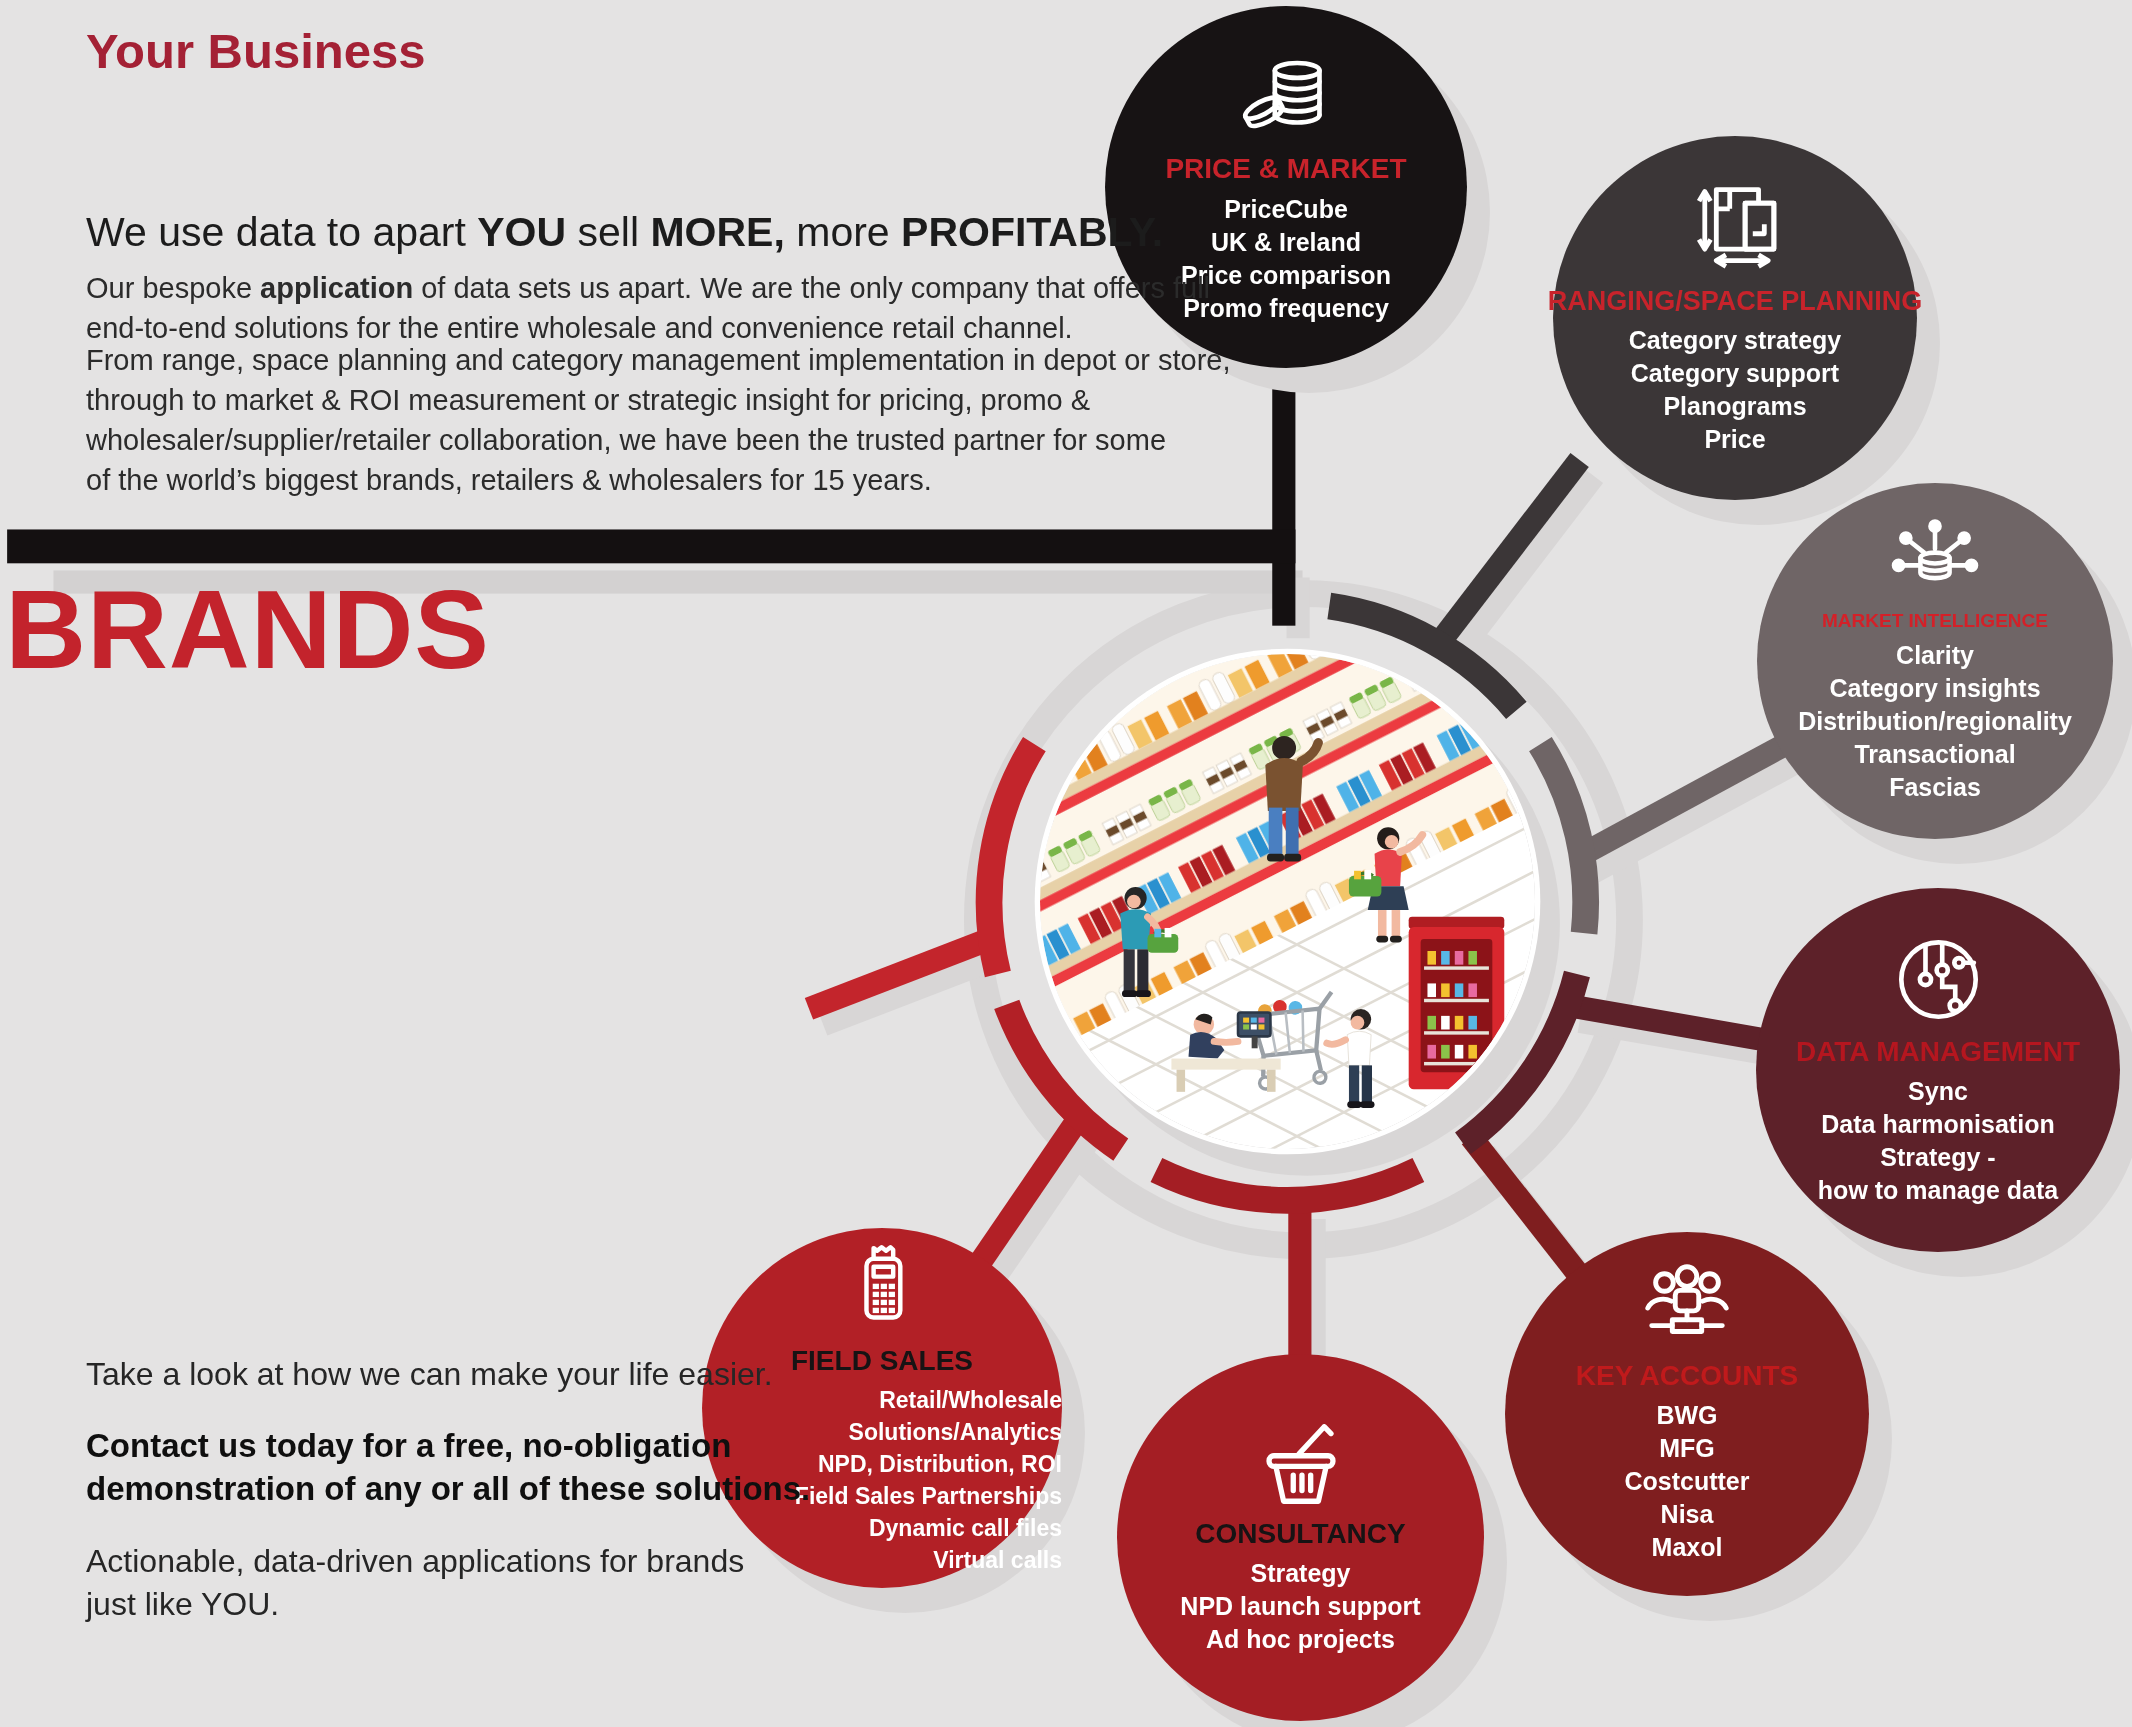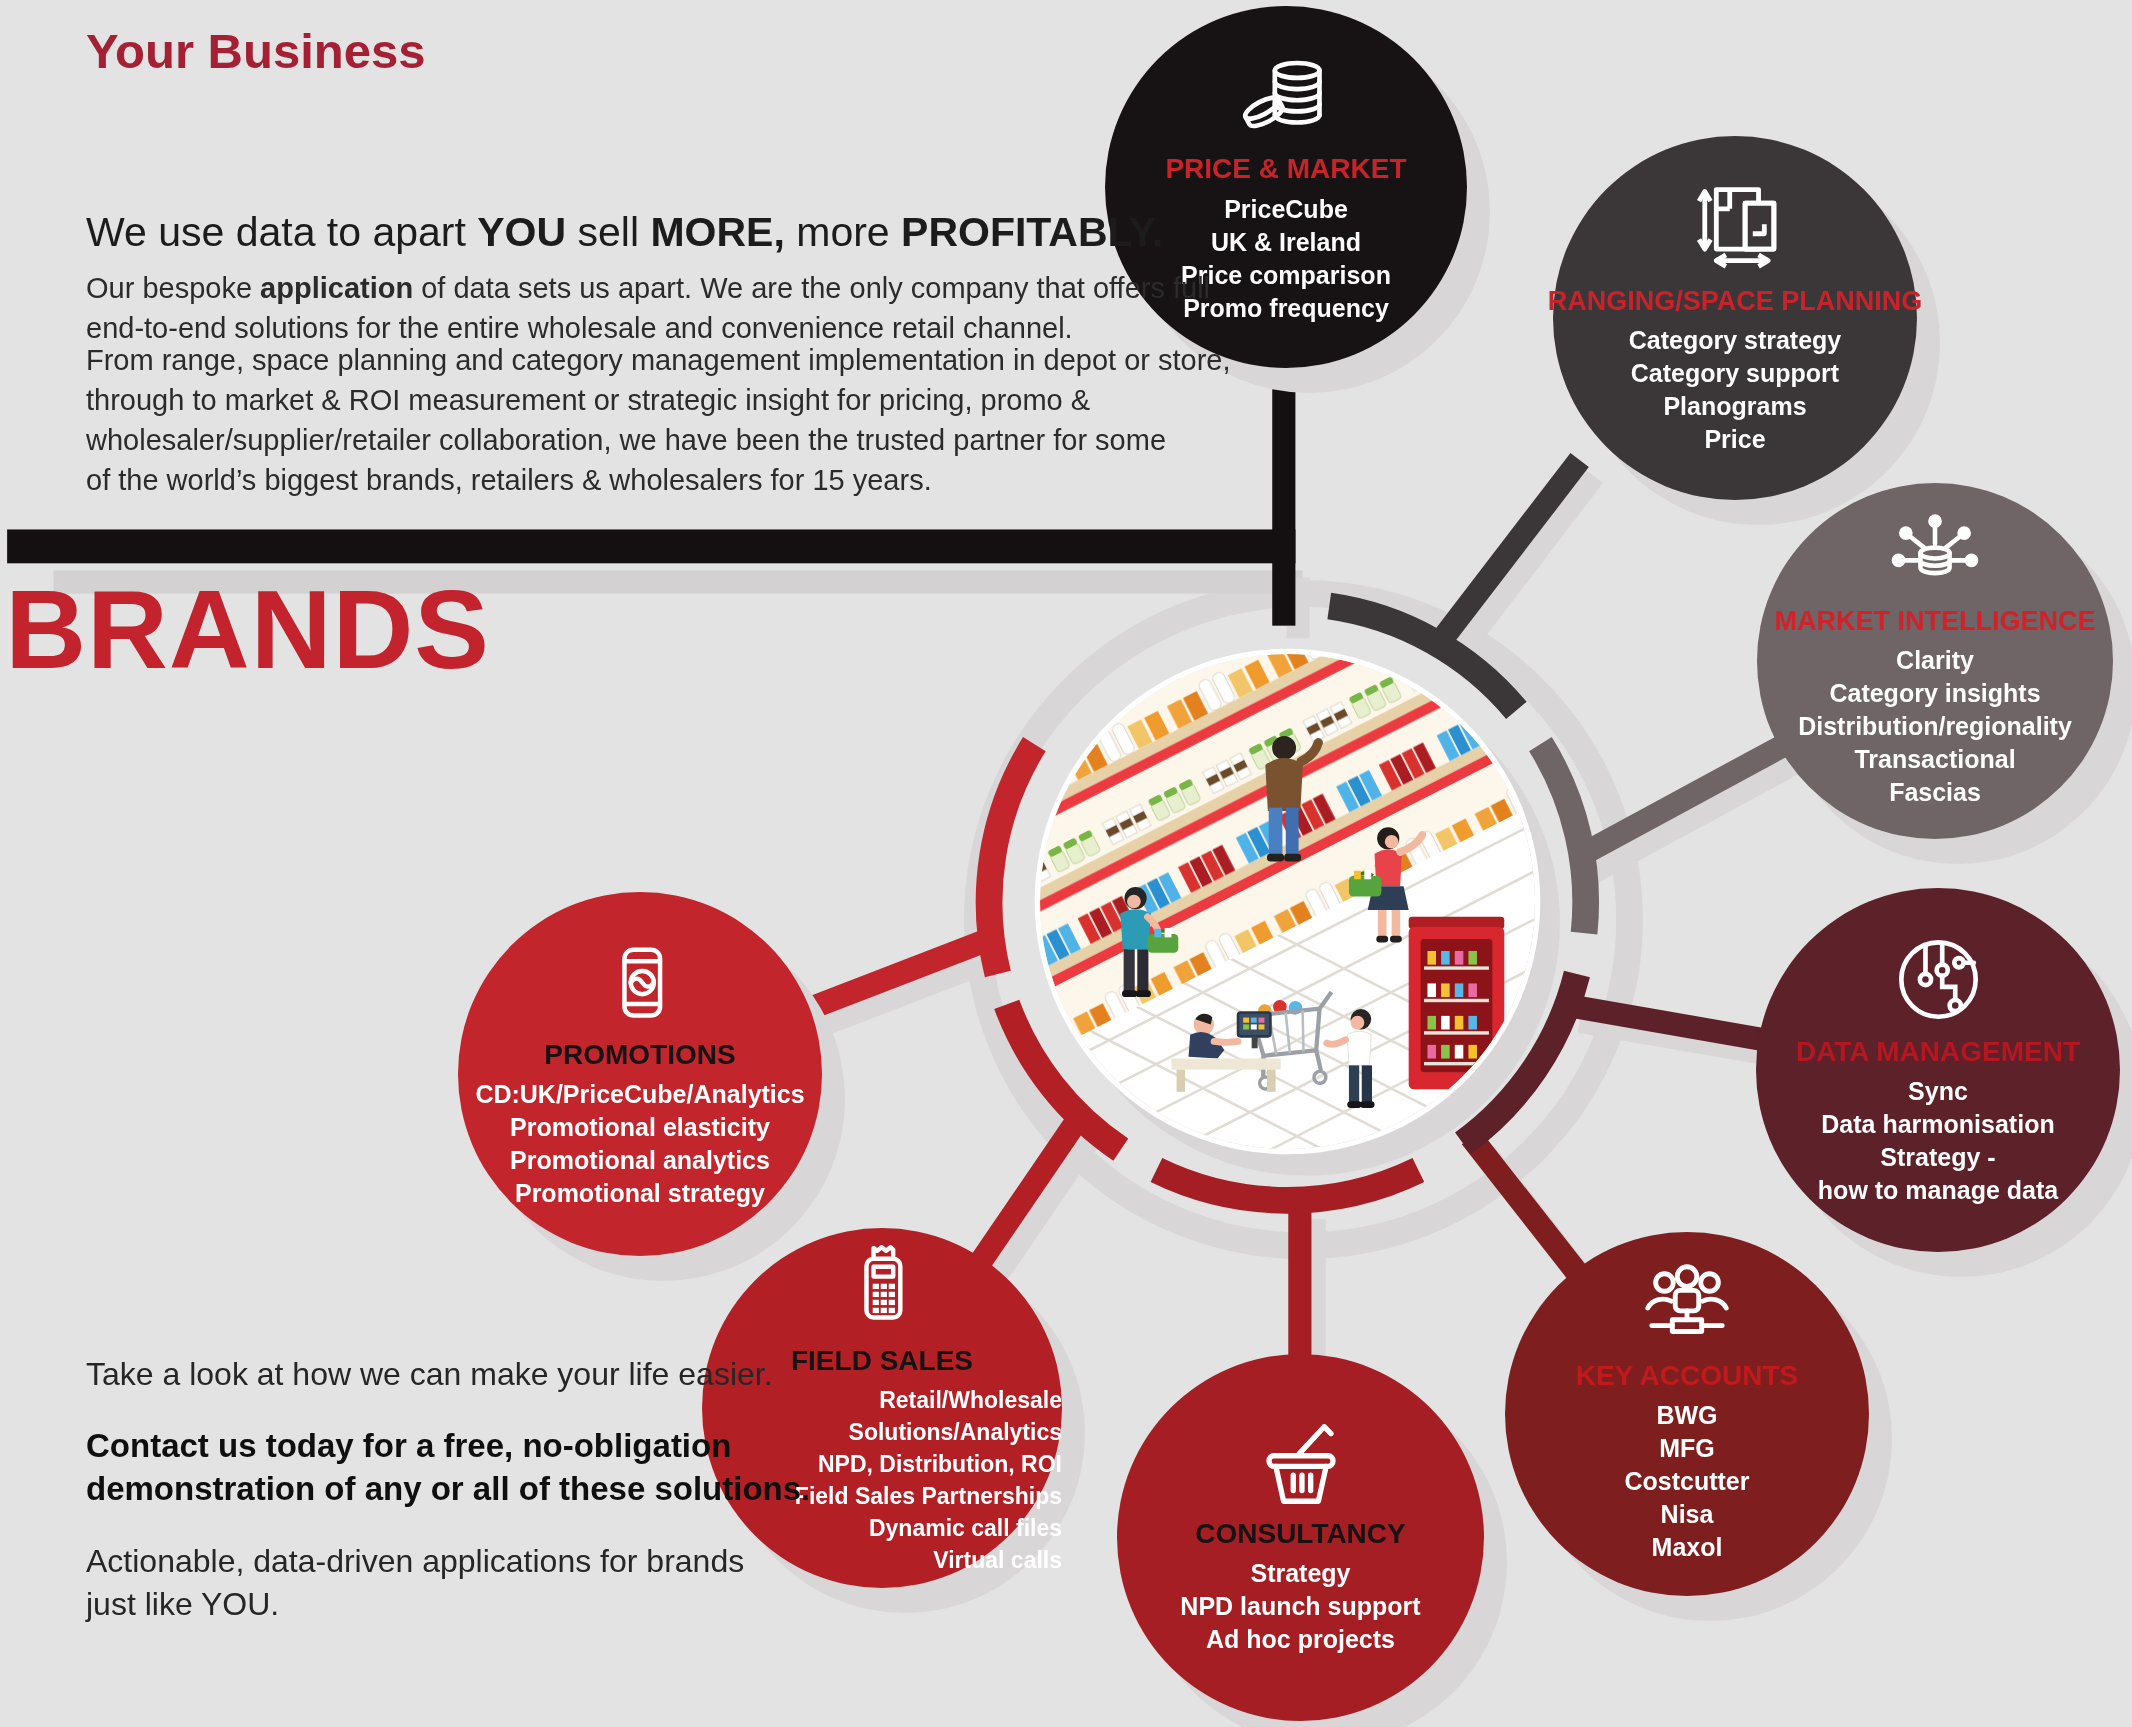--- a/index.html
+++ b/index.html
@@ -148,21 +148,21 @@
         <circle cx="50" cy="9" r="5" fill="#fff"></circle>
           <circle cx="18" cy="22" r="5" fill="#fff"></circle>
         <circle cx="82" cy="22" r="5" fill="#fff"></circle>
           <circle cx="10" cy="52" r="5" fill="#fff"></circle>
         <circle cx="90" cy="52" r="5" fill="#fff"></circle>
         <path d="M50,15 V34 M23,26 L38,38 M77,26 L62,38 M16,52 H32 M84,52 H68"></path>
         <ellipse cx="50" cy="44" rx="16" ry="6"></ellipse>
         <path d="M34,44 v16 a16,6 0 0 0 32,0 v-16 M34,52 a16,6 0 0 0 32,0"></path>
       </svg>
     </span>
-    <div class="title" style="font-size: 27px; color: rgb(212, 32, 40);">MARKET INTELLIGENCE</div>
+    <div class="title" style="font-size: 19px; color: rgb(212, 32, 40);">MARKET INTELLIGENCE</div>
     <div class="lines">Clarity
 Category insights
 Distribution/regionality
 Transactional
 Fascias</div>
   </div>
 
   <div class="bubble" style="left: 1756px; top: 888px; width: 364px; height: 364px; background: rgb(93, 33, 41);">
     <span class="icon">
       <svg width="93" height="93" viewBox="0 0 100 100" stroke="#fff" stroke-width="5" fill="none" stroke-linecap="round">
@@ -243,35 +243,20 @@
       </svg>
     </span>
     <div class="title" style="color: rgb(23, 19, 20); margin-top: 6px;">FIELD SALES</div>
     <div class="lines">Retail/Wholesale Solutions/Analytics
 NPD, Distribution, ROI
 Field Sales Partnerships
 Dynamic call files
 Virtual calls</div>
   </div>
 
-  <div class="bubble" style="left: 458px; top: 892px; width: 364px; height: 364px; background: rgb(195, 37, 44);">
-    <span class="icon">
-      <svg width="89" height="91" viewBox="0 0 100 100" stroke="#fff" stroke-width="5" fill="none" stroke-linecap="round">
-        <rect x="32" y="12" width="40" height="74" rx="10"></rect>
-        <path d="M32,25 h40 M32,73 h40"></path>
-        <circle cx="52" cy="49" r="13"></circle>
-        <path d="M39,49 q7,-9 13,0 t13,0"></path>
-      </svg>
-    </span>
-    <div class="title" style="color: rgb(23, 19, 20);">PROMOTIONS</div>
-    <div class="lines">CD:UK/PriceCube/Analytics
-Promotional elasticity
-Promotional analytics
-Promotional strategy</div>
-  </div>
 
   <div class="center-photo">
     <svg viewBox="0 0 580 580">
       <defs>
         <clipPath id="cc">
             <circle cx="290" cy="290" r="290"></circle>
           </clipPath>
         <pattern id="shpat" width="132" height="276" patternUnits="userSpaceOnUse">
           <rect width="132" height="276" fill="#fdf6ea"></rect>
 

